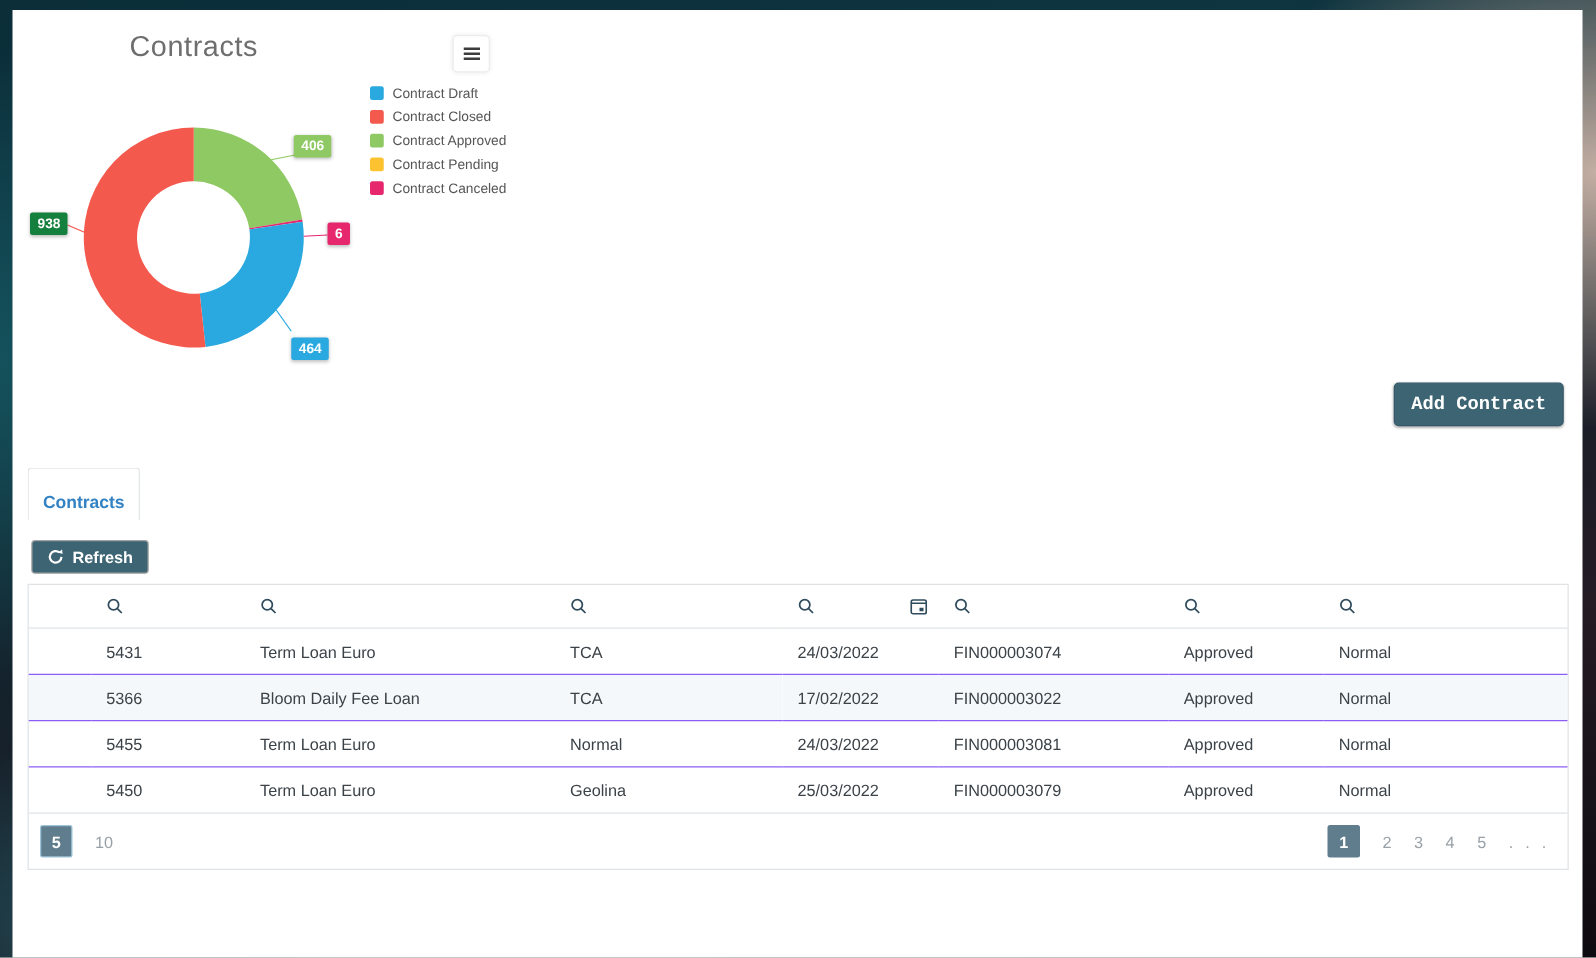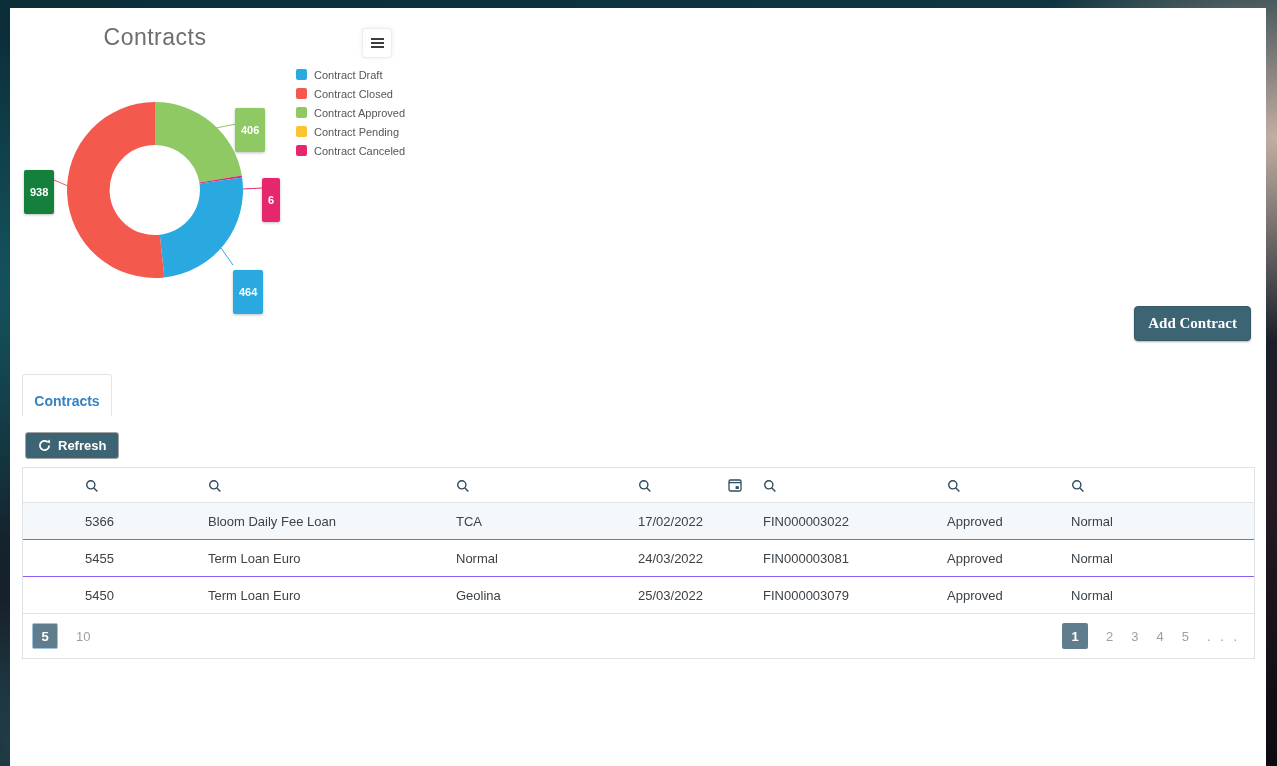--- a/index.html
+++ b/index.html
@@ -17,29 +17,29 @@
   
   #chart-area{position:absolute;left:0;top:0;width:420px;height:315px;}
   .chart-title{position:absolute;left:45px;top:16px;width:200px;text-align:center;
     font-size:23px;font-weight:300;color:#6e6e6e;letter-spacing:.5px;}
   .hamburger-btn{position:absolute;left:352px;top:20px;width:28px;height:28px;background:#fff;
     border:1px solid #ececec;border-radius:4px;box-shadow:0 0 4px rgba(0,0,0,.08);
     display:flex;flex-direction:column;justify-content:center;align-items:center;gap:2px;cursor:pointer;}
   .hamburger-btn .bar{width:13px;height:2px;background:#3c3c3c;}
   #donut-svg{position:absolute;left:0;top:0;}
   .chart-label{position:absolute;color:#fff;font-size:11px;font-weight:bold;
-    padding:16px 6px;border-radius:2px;box-shadow:0 1px 3px rgba(0,0,0,.25);}
+    padding:3px 6px;border-radius:2px;box-shadow:0 1px 3px rgba(0,0,0,.25);}
   .legend{position:absolute;left:286px;top:57px;list-style:none;margin:0;padding:0;}
   .legend li{display:flex;align-items:center;height:19px;cursor:pointer;}
   .swatch{width:11px;height:11px;border-radius:2px;margin-right:7px;flex:0 0 auto;}
   .legend-text{font-size:11px;color:#565656;}
 
   
   .add-contract-btn{position:absolute;right:15px;top:298px;background:#3d6473;color:#fff;
-    font-family:Liberation Serif, serif;font-weight:bold;font-size:15px;
+    font-family:Liberation Mono, monospace;font-weight:bold;font-size:15px;
     padding:8px 13px;border:1px solid #35596а;border:1px solid #35596a;border-radius:4px;cursor:pointer;
     box-shadow:0 1px 2px rgba(0,0,0,.3);}
   .tab{position:absolute;left:12px;top:366px;width:88px;height:41px;background:#fff;
     border:1px solid #e2e5e8;border-bottom:none;border-radius:3px 3px 0 0;
     display:flex;align-items:center;justify-content:center;cursor:pointer;}
   .tab-label{color:#3383c4;font-weight:bold;font-size:14px;padding-top:10px;}
   .refresh-btn{position:absolute;left:15px;top:424px;height:27px;background:#3d6473;color:#fff;
     font-family:"Liberation Sans",sans-serif;border:1px solid #a3a3a3;border-radius:3px;
     font-weight:bold;font-size:13px;display:flex;align-items:center;gap:7px;padding:0 12px;cursor:pointer;}
 
@@ -183,20 +183,30 @@
                   <circle cx="5.8" cy="5.8" r="4.1" fill="none" stroke="#2f4b5c" stroke-width="1.4"></circle>
                   <line x1="8.9" y1="8.9" x2="12.4" y2="12.4" stroke="#2f4b5c" stroke-width="1.4"></line>
                 </svg></span></td>
             <td><span class="ficon"><svg width="14" height="14" viewBox="0 0 14 14">
                   <circle cx="5.8" cy="5.8" r="4.1" fill="none" stroke="#2f4b5c" stroke-width="1.4"></circle>
                   <line x1="8.9" y1="8.9" x2="12.4" y2="12.4" stroke="#2f4b5c" stroke-width="1.4"></line>
                 </svg></span></td>
           </tr>
       </thead>
       <tbody id="table-body">
+          <tr>
+            <td></td>
+            <td>5431</td>
+            <td>Term Loan Euro</td>
+            <td>TCA</td>
+            <td>24/03/2022</td>
+            <td>FIN000003074</td>
+            <td>Approved</td>
+            <td>Normal</td>
+          </tr>
           <tr class="alt">
             <td></td>
             <td>5366</td>
             <td>Bloom Daily Fee Loan</td>
             <td>TCA</td>
             <td>17/02/2022</td>
             <td>FIN000003022</td>
             <td>Approved</td>
             <td>Normal</td>
           </tr>

